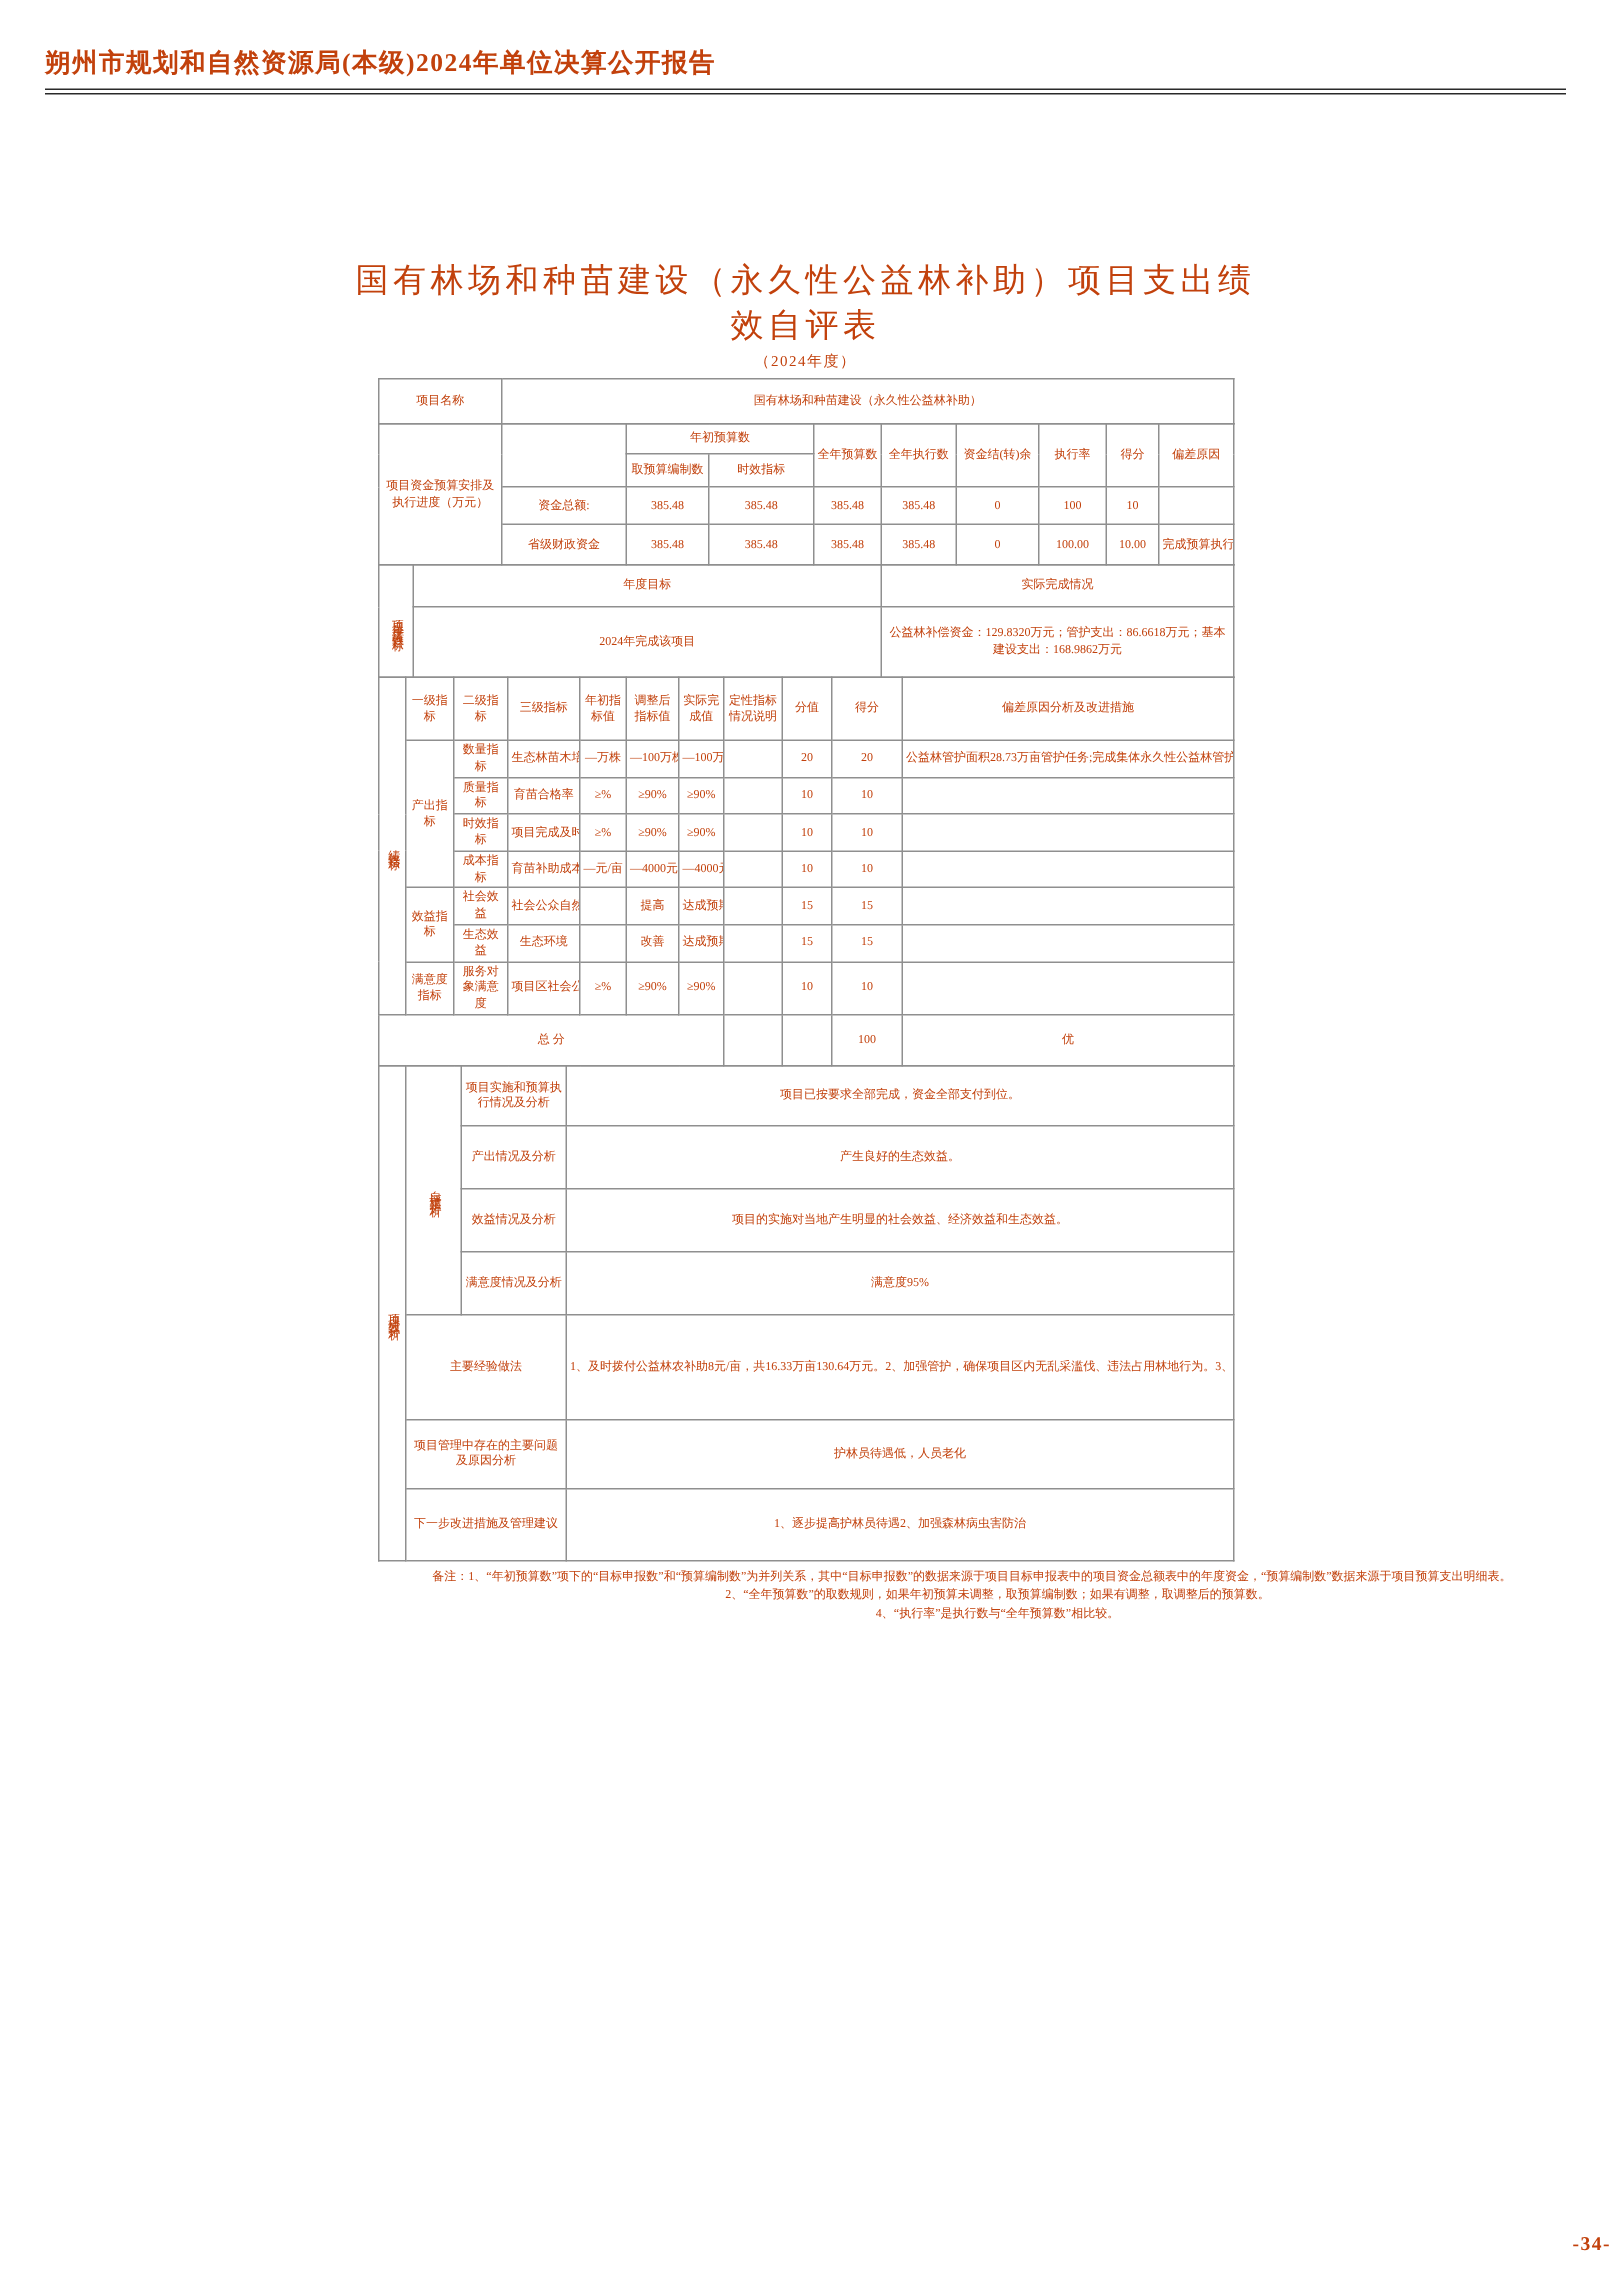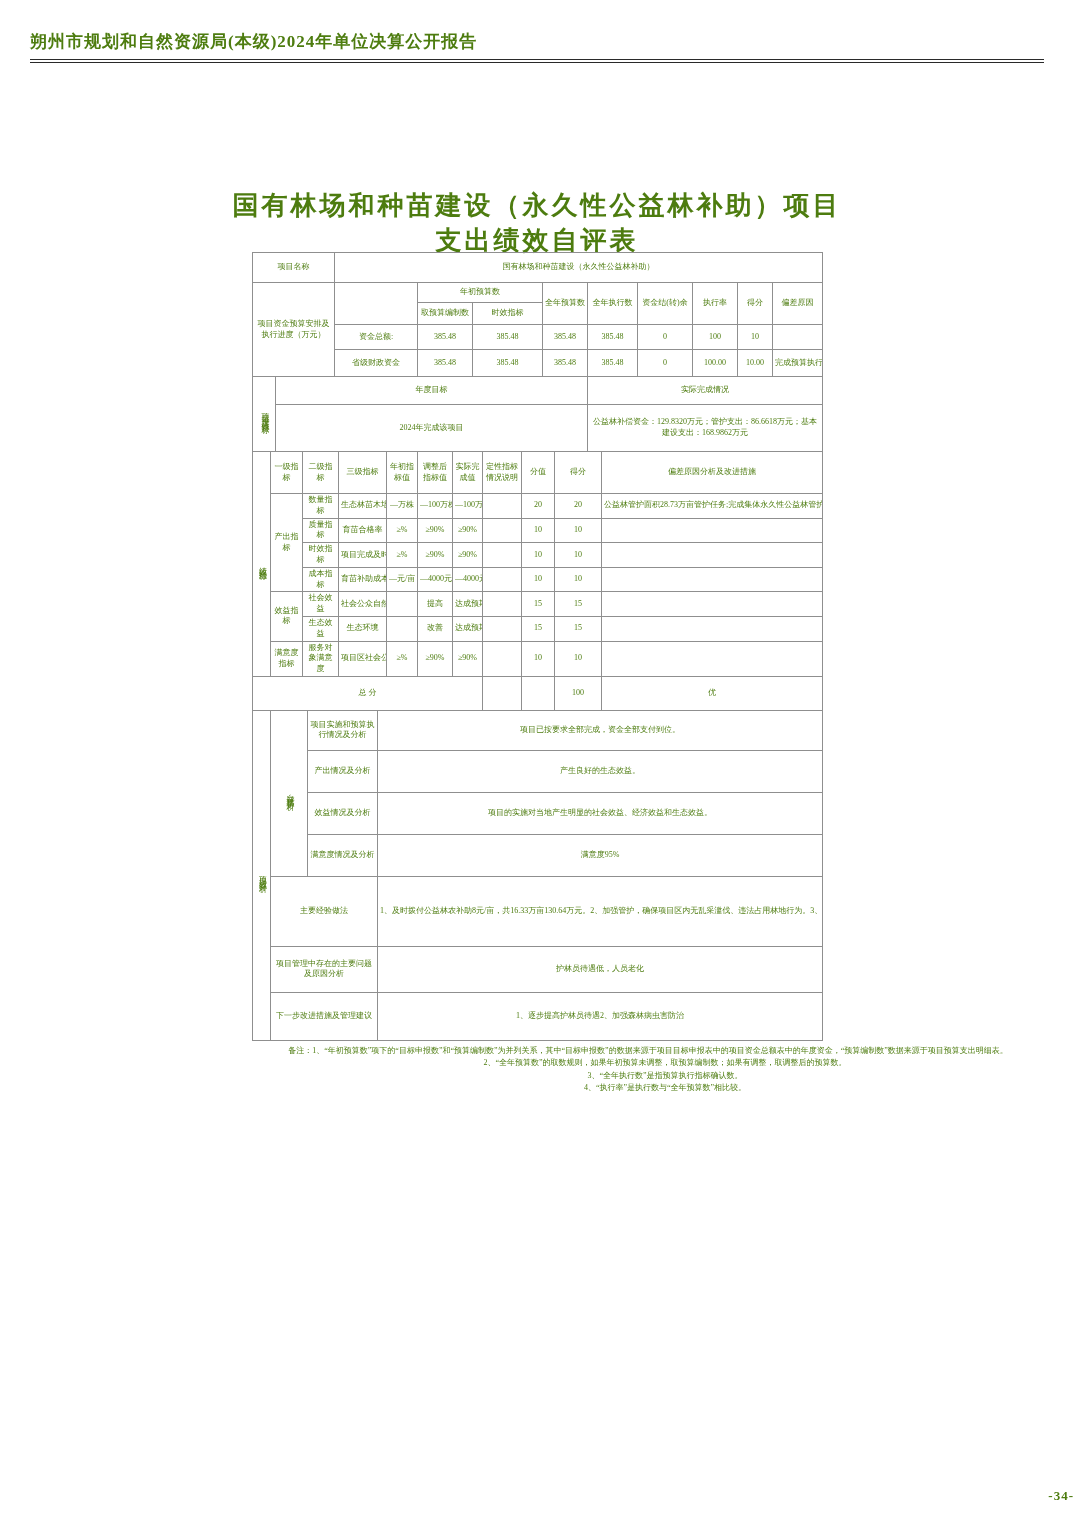--- a/index.html
+++ b/index.html
@@ -1,33 +1,33 @@
 <!DOCTYPE html>
 <html><head>
 <meta charset="utf-8">
 <style>
   html,body{margin:0;padding:0;background:#fff;}
   .page{
     position:relative;
     width:1074px;height:1520px;
     background:#fff;
     font-family:"Liberation Serif","DejaVu Serif",serif;
-    color:#4d7c0f;
+    color:#c2410c;
     overflow:hidden;
   }
   .report-header{
     position:absolute;left:30px;right:30px;top:30px;
     font-size:17px;font-weight:bold;letter-spacing:1px;
     padding-bottom:6px;
     border-bottom:4px double #2a2a2a;
   }
   .title-block{position:absolute;left:0;right:0;top:172px;text-align:center;}
   .doc-title{
-    width:620px;margin:16px auto;
-    font-size:26px;font-weight:bold;letter-spacing:3px;line-height:1.35;
+    width:620px;margin:0 auto;
+    font-size:22px;font-weight:normal;letter-spacing:3px;line-height:1.35;
   }
   .doc-subtitle{font-size:10px;margin-top:3px;letter-spacing:1px;}
   .sheet{position:absolute;left:252px;top:253px;width:792px;}
   table.t{
     border-collapse:collapse;table-layout:fixed;width:570px;
     margin-top:-1px;
   }
   table.t td{
     border:1px solid #8f8f8f;
     font-size:8px;line-height:1.35;
@@ -54,20 +54,21 @@
 </style>
 </head>
 <body>
 
 <div class="page">
 
   <div class="report-header">朔州市规划和自然资源局(本级)2024年单位决算公开报告</div>
 
   <div class="title-block">
     <div class="doc-title">国有林场和种苗建设（永久性公益林补助）项目支出绩效自评表</div>
+    <div class="doc-subtitle">（2024年度）</div>
   </div>
 
   <div class="sheet">
 
     <table class="t">
       <colgroup>
           <col style="width:82px">
           <col style="width:253px">
           <col style="width:50px">
           <col style="width:185px">
@@ -316,21 +317,20 @@
       <tr style="height:48px">
         <td colspan="2">下一步改进措施及管理建议</td>
         <td>1、逐步提高护林员待遇2、加强森林病虫害防治</td>
       </tr>
     </tbody>
       </table>
 
     <div class="notes">
       <div class="note-line">备注：1、“年初预算数”项下的“目标申报数”和“预算编制数”为并列关系，其中“目标申报数”的数据来源于项目目标申报表中的项目资金总额表中的年度资金，“预算编制数”数据来源于项目预算支出明细表。</div>
       <div class="note-indent">2、“全年预算数”的取数规则，如果年初预算未调整，取预算编制数；如果有调整，取调整后的预算数。</div>
-      <div class="note-indent">3、“全年执行数”是指预算执行指标确认数。</div>
       <div class="note-indent">4、“执行率”是执行数与“全年预算数”相比较。</div>
     </div>
 
   </div>
 
   <div class="page-number">-34-</div>
 
 </div>
 
 </body></html>

